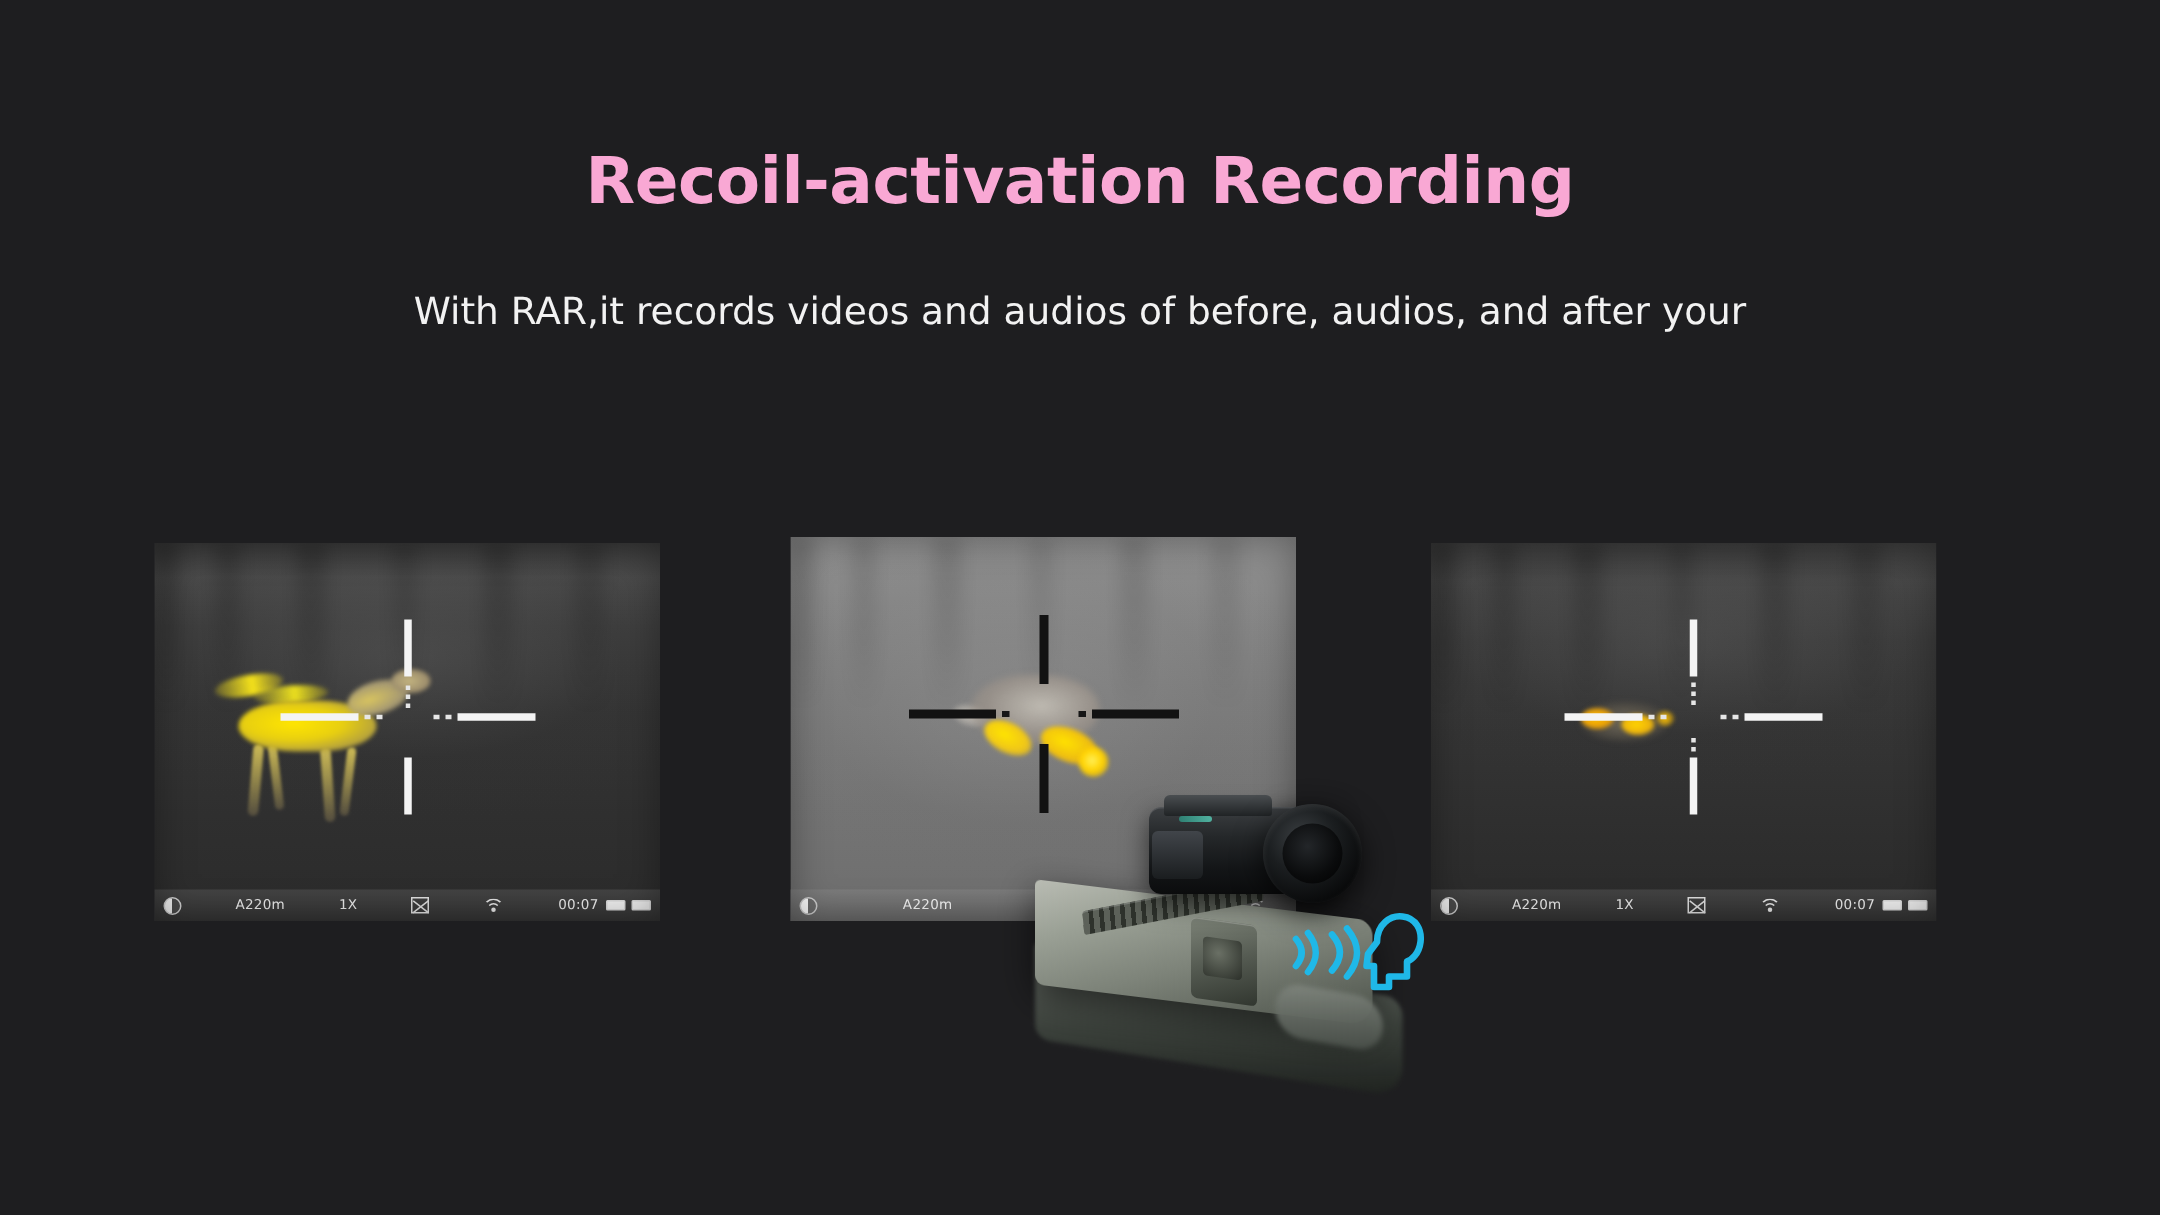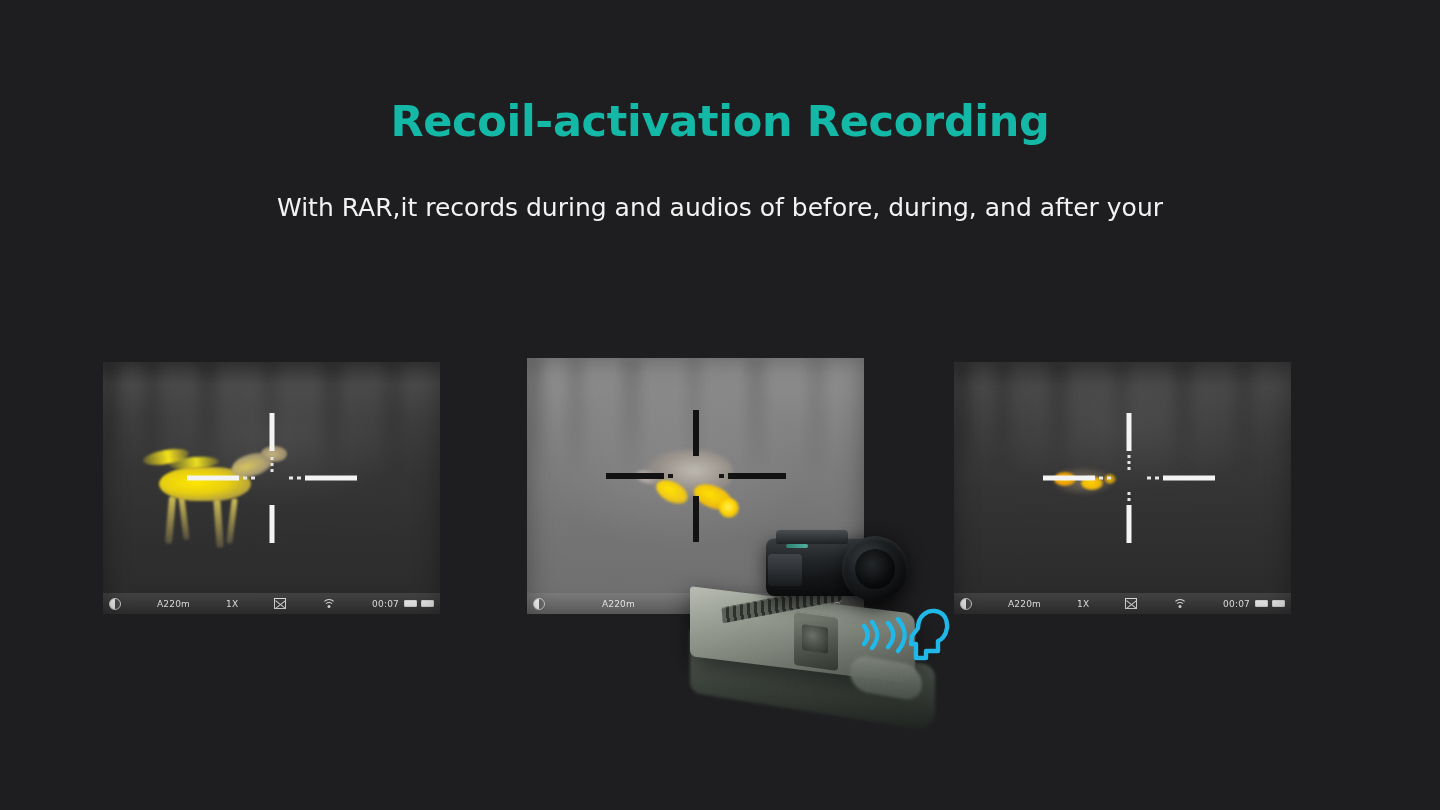--- a/index.html
+++ b/index.html
@@ -9,21 +9,21 @@
     font-family: "Liberation Sans", sans-serif;
     overflow: hidden;
   }
   .stage { position: relative; width: 1440px; height: 810px; background: #1e1e20; }
 
   
   .title {
     position: absolute; left: 0; top: 96px; width: 1440px;
     text-align: center;
     font-size: 43px; font-weight: 700; letter-spacing: -0.3px;
-    color: #14b8a6;
+    color: #f9a8d4;
     font-family: "DejaVu Sans", sans-serif;
   }
   .subtitle {
     position: absolute; left: 50%; transform: translateX(-50%); top: 186px;
     width: 900px; text-align: center;
     font-size: 25px; line-height: 44px; font-weight: 400;
     color: #f2f2f2;
     font-family: "DejaVu Sans", sans-serif;
   }
 
@@ -311,21 +311,21 @@
   }
 </style>
 </head>
 <body>
 
 <div class="stage">
 
   <div class="title">Recoil-activation Recording</div>
 
   <div class="subtitle">
-    <div>With RAR,it records during and audios of before, during, and after your</div>
+    <div>With RAR,it records videos and audios of before, audios, and after your</div>
   </div>
 
   <div class="panels">
 
     <div class="panel p1">
       <div class="scene dark">
         <div class="treeline"></div>
 
         <div class="animal deer-antler-a"></div>
         <div class="animal deer-antler-b"></div>

